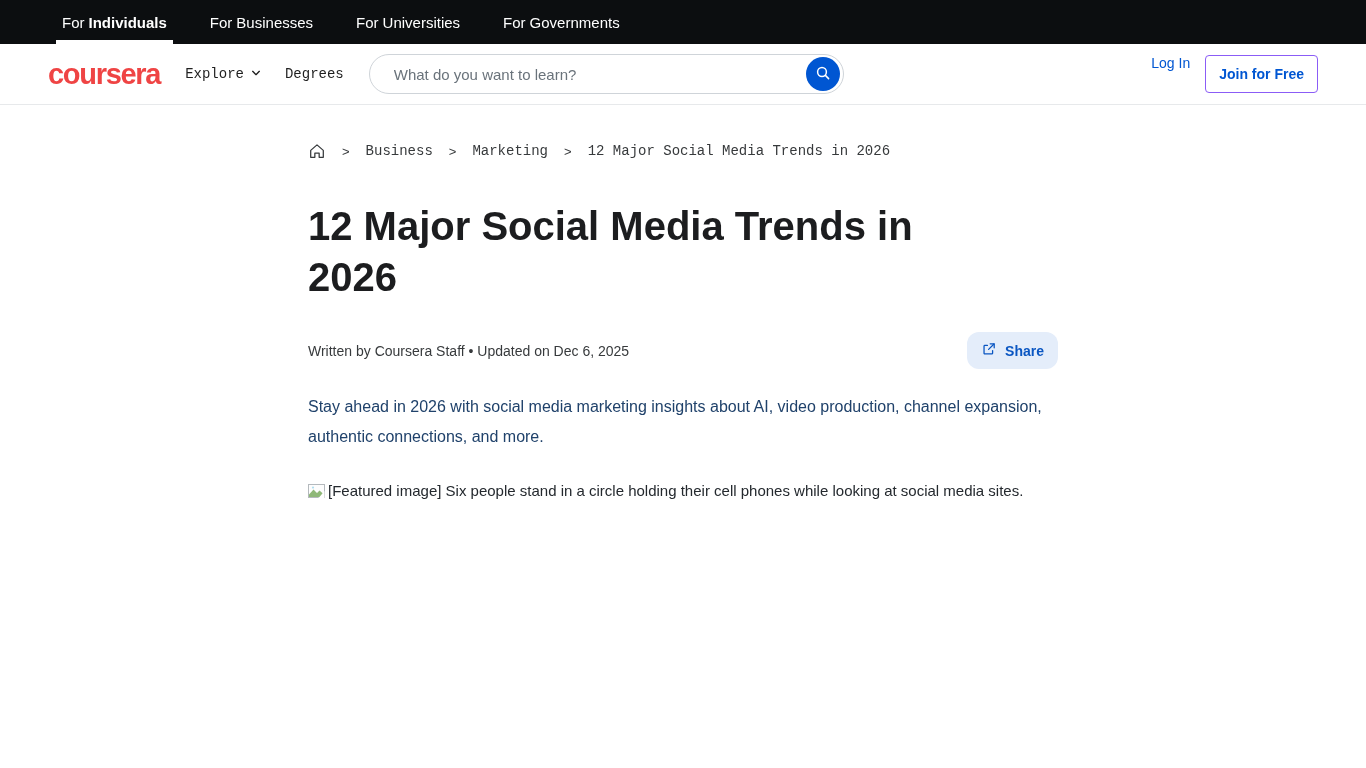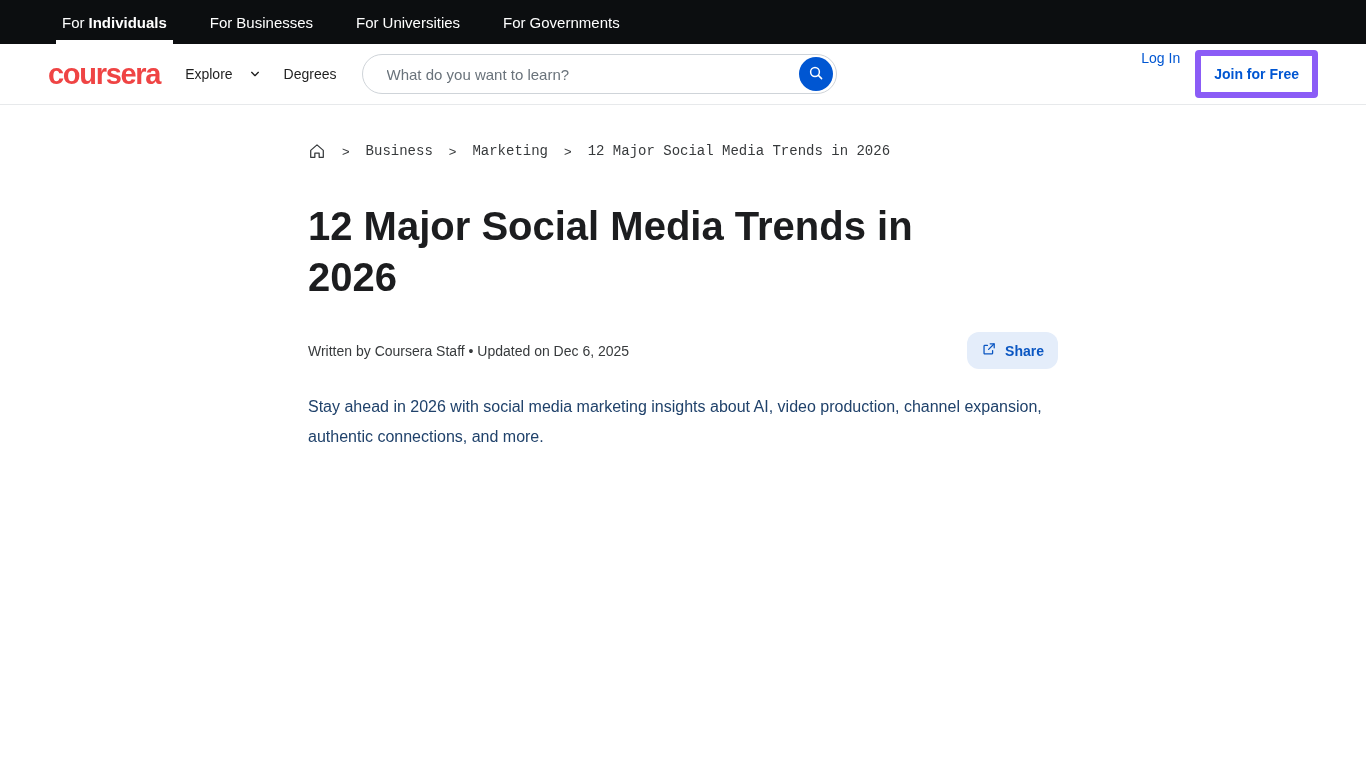--- a/index.html
+++ b/index.html
@@ -32,21 +32,21 @@
     height: 61px; background: #ffffff;
     border-bottom: 1px solid #e7e9eb;
     display: flex; align-items: center; padding: 0 48px;
   }
   .logo {
     color: #ef4444; font-size: 29px; font-weight: 700;
     letter-spacing: -1.3px; margin-right: 25px; cursor: pointer;
   }
   .nav-link {
     font-size: 14px; color: #1f1f1f; display: flex; align-items: center;
-    gap: 17px; cursor: pointer; white-space: nowrap;
+    gap: 7px; cursor: pointer; white-space: nowrap; font-family: Liberation Mono, monospace;
   }
   .nav-explore { margin-right: 24px; }
   .nav-degrees { margin-right: 25px; }
   .chev { width: 10px; height: 10px; }
 
   .search-wrap {
     width: 475px; height: 40px; border: 1px solid #cfd4d9;
     border-radius: 20px; display: flex; align-items: center;
     padding: 0 3px 0 22px; background: #fff; gap: 20px;
   }
@@ -60,21 +60,21 @@
     background: #0056D2; border: none; display: flex;
     align-items: center; justify-content: center; cursor: pointer;
   }
 
   .header-right { margin-left: auto; display: flex; align-items: flex-start; }
   .login-link {
     color: #0056D2; font-size: 14px; cursor: pointer; margin-right: 15px; white-space: nowrap;
   }
   .join-btn {
     color: #0056D2; font-size: 14px; font-weight: 700;
-    border: 6px solid #8b5cf6; border-radius: 4px;
+    border: 1px solid #8b5cf6; border-radius: 4px;
     background: #ffffff; padding: 10px 13px; cursor: pointer; white-space: nowrap;
     font-family: "Liberation Sans", sans-serif;
   }
 
   
   .article { width: 750px; margin: 0 auto; padding-top: 37px; }
 
   .breadcrumb {
     display: flex; align-items: center; font-size: 14px; color: #373a3c;
   }
@@ -196,14 +196,20 @@
           <path d="M11.5 3.5h5v5" stroke="#0a56c2" stroke-width="1.6" stroke-linecap="round" stroke-linejoin="round"></path>
           <path d="M16.2 3.8l-6.7 6.7" stroke="#0a56c2" stroke-width="1.6" stroke-linecap="round"></path>
         </svg>
       </span>
       <span>Share</span>
     </button>
   </div>
 
   <p class="intro">Stay ahead in 2026 with social media marketing insights about AI, video production, channel expansion, authentic connections, and more.</p>
 
+  <p class="featured-alt"><span class="broken-img-icon"><svg width="17" height="14" viewBox="0 0 17 14">
+      <rect x="0.5" y="0.5" width="16" height="13" fill="#fdfdfd" stroke="#b4b9bd"></rect>
+      <path d="M1 10.5L5.5 5.5l3.5 3.5 2.5-2.5 4.5 4V13H1z" fill="#8fb878"></path>
+      <path d="M11 13.5L16.5 7v7H9.8z" fill="#ffffff"></path>
+      <circle cx="5" cy="3.6" r="1.1" fill="#aeddf0"></circle>
+    </svg></span><span>[Featured image] Six people stand in a circle holding their cell phones while looking at social media sites.</span></p>
 
 </main>
 
 </body></html>

